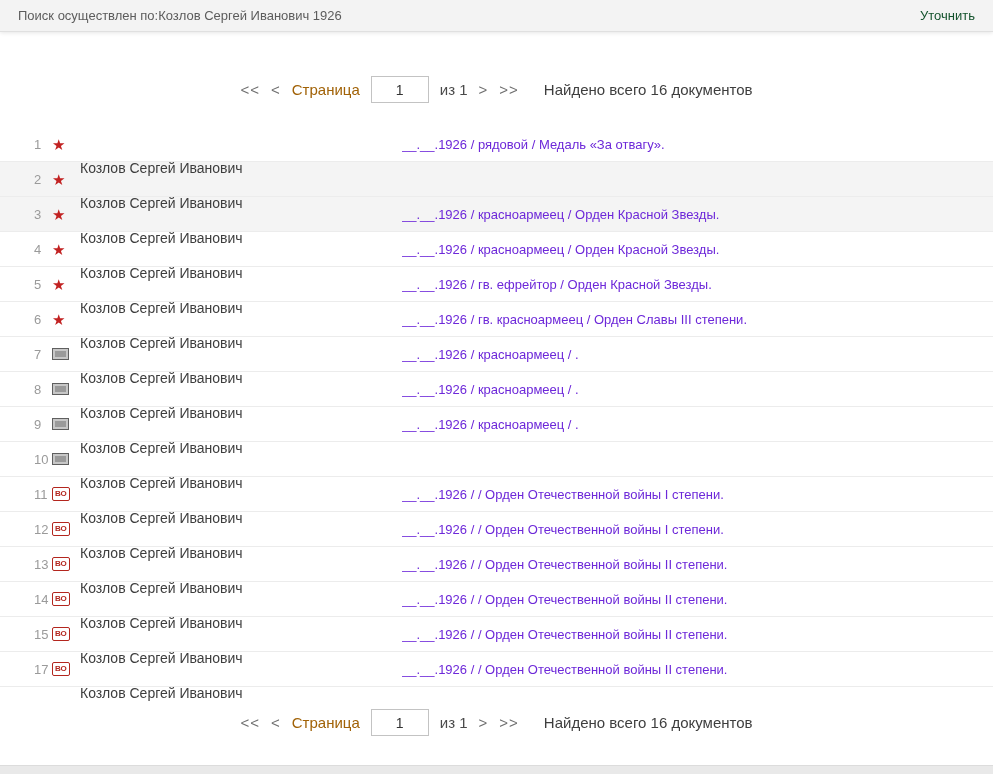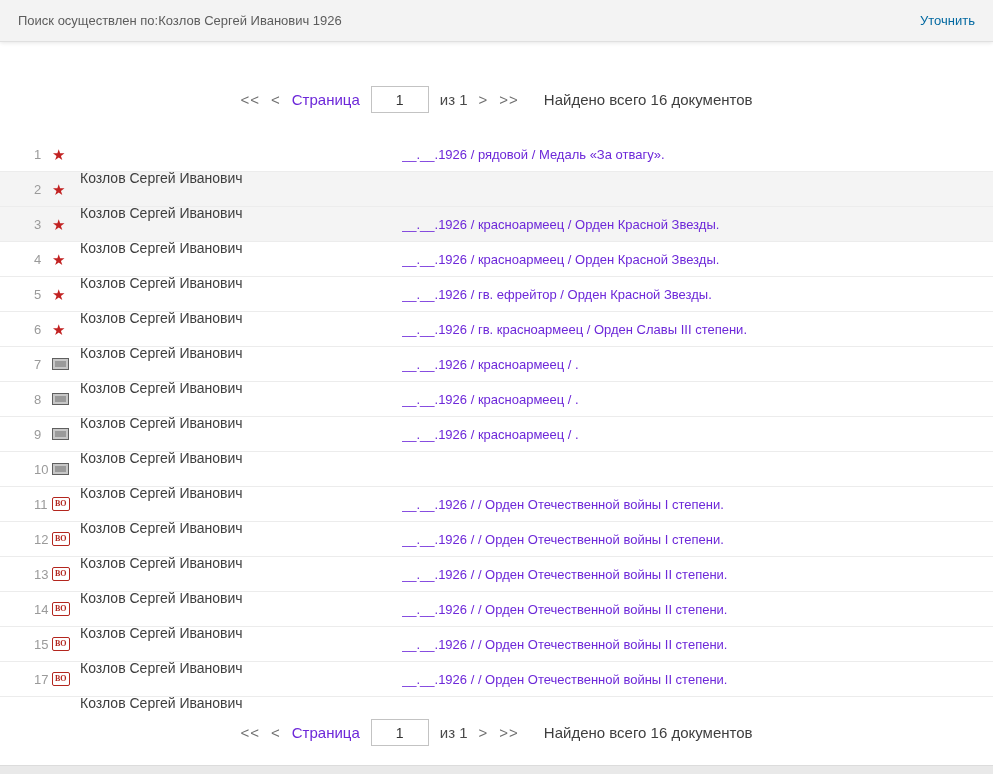--- a/index.html
+++ b/index.html
@@ -5,35 +5,35 @@
   * { box-sizing: border-box; margin: 0; padding: 0; }
   html, body {
     width: 993px;
     background: #ffffff;
     font-family: "Liberation Sans", "DejaVu Sans", sans-serif;
   }
   body { height: 774px; overflow: hidden; position: relative; }
 
   
   .search-bar {
-    height: 42px;
+    height: 32px;
     background: #f3f3f3;
     border-bottom: 1px solid #e0e0e0;
     box-shadow: 0 1px 4px rgba(0,0,0,0.10);
     display: flex;
     align-items: center;
     padding: 0 18px;
     position: relative;
     z-index: 2;
   }
   .search-bar .label { color: #5c5c5c; font-size: 13px; }
   .search-bar .query { color: #5c5c5c; font-size: 13px; }
   .search-bar .refine {
     margin-left: auto;
-    color: #0369a1;
+    color: #14532d;
     font-size: 13px;
     text-decoration: none;
     cursor: pointer;
   }
 
   
   .pagination {
     display: flex;
     align-items: center;
     justify-content: center;
@@ -43,21 +43,21 @@
   }
   .pagination.top { margin-top: 44px; margin-bottom: 24px; }
   .pagination.bottom { margin-top: 22px; margin-bottom: 14px; }
   .pagination .nav {
     color: #6f6f6f;
     cursor: pointer;
     letter-spacing: 1px;
     font-size: 15px;
     user-select: none;
   }
-  .pagination .page-label { color: #6d28d9; }
+  .pagination .page-label { color: #a16207; }
   .pagination input.page-input {
     width: 58px;
     height: 27px;
     border: 1px solid #c3c3c3;
     text-align: center;
     font-size: 14px;
     color: #333;
     font-family: "Liberation Sans", sans-serif;
     background: #fff;
   }
@@ -124,21 +124,20 @@
     min-width: 17px;
     padding: 1px 2px;
     background: #ffffff;
     border: 1px solid #b3261e;
     border-radius: 2px;
     color: #b3261e;
     font-size: 8px;
     font-weight: bold;
     line-height: 10px;
     text-align: center;
-    font-family: Liberation Serif, serif;
   }
 
   
   .footer-strip {
     position: absolute;
     bottom: 0;
     left: 0;
     width: 100%;
     height: 9px;
     background: #e9e9e9;

